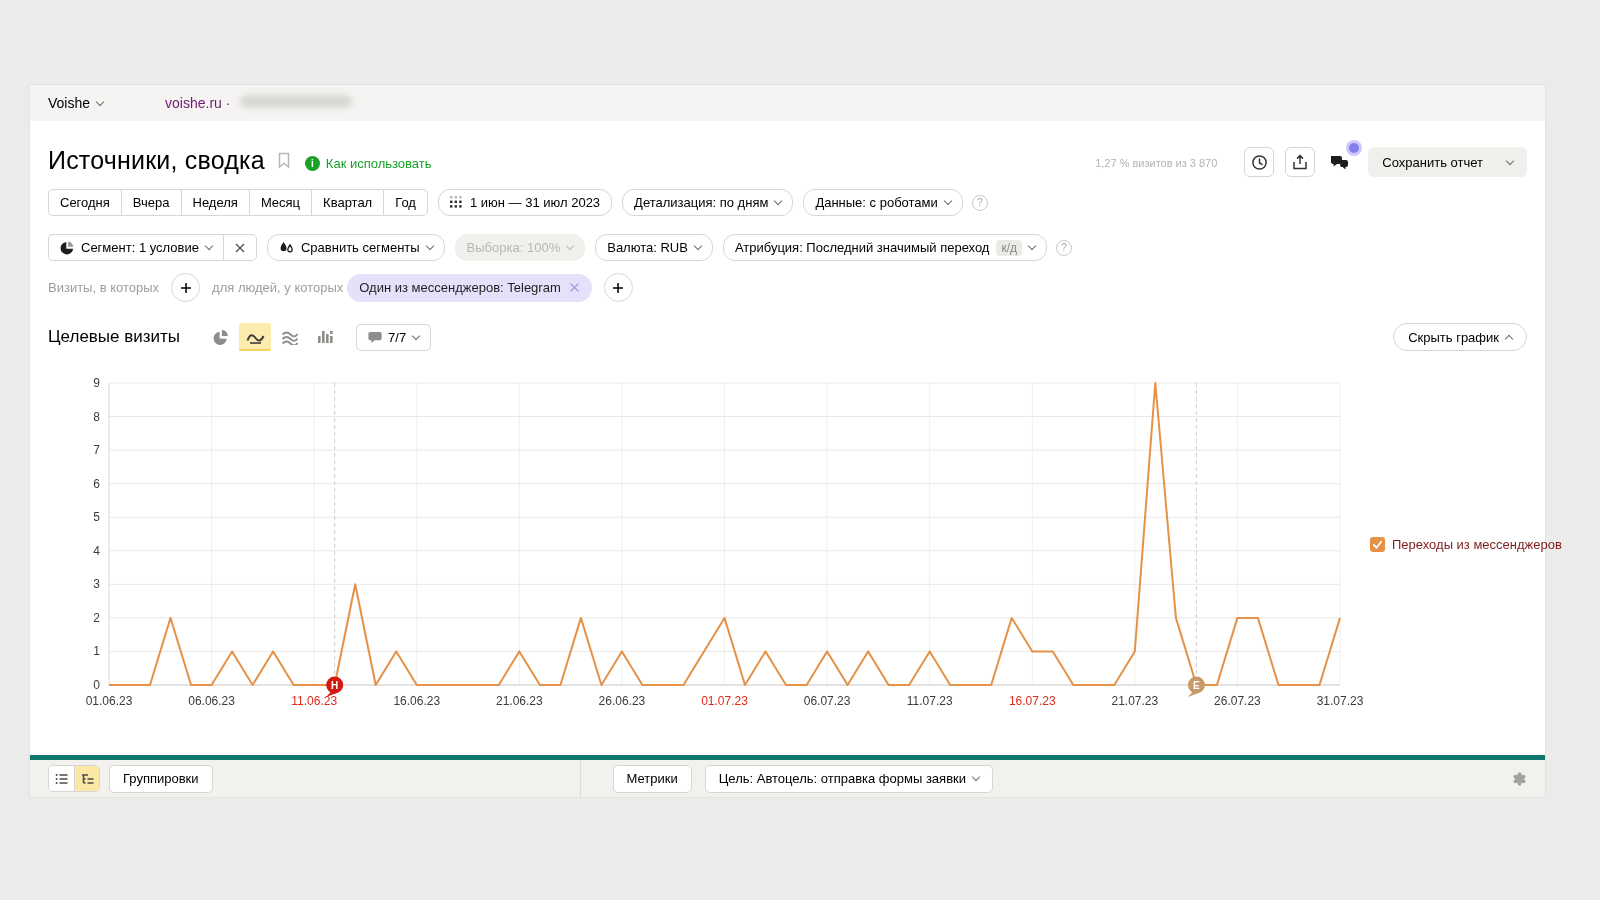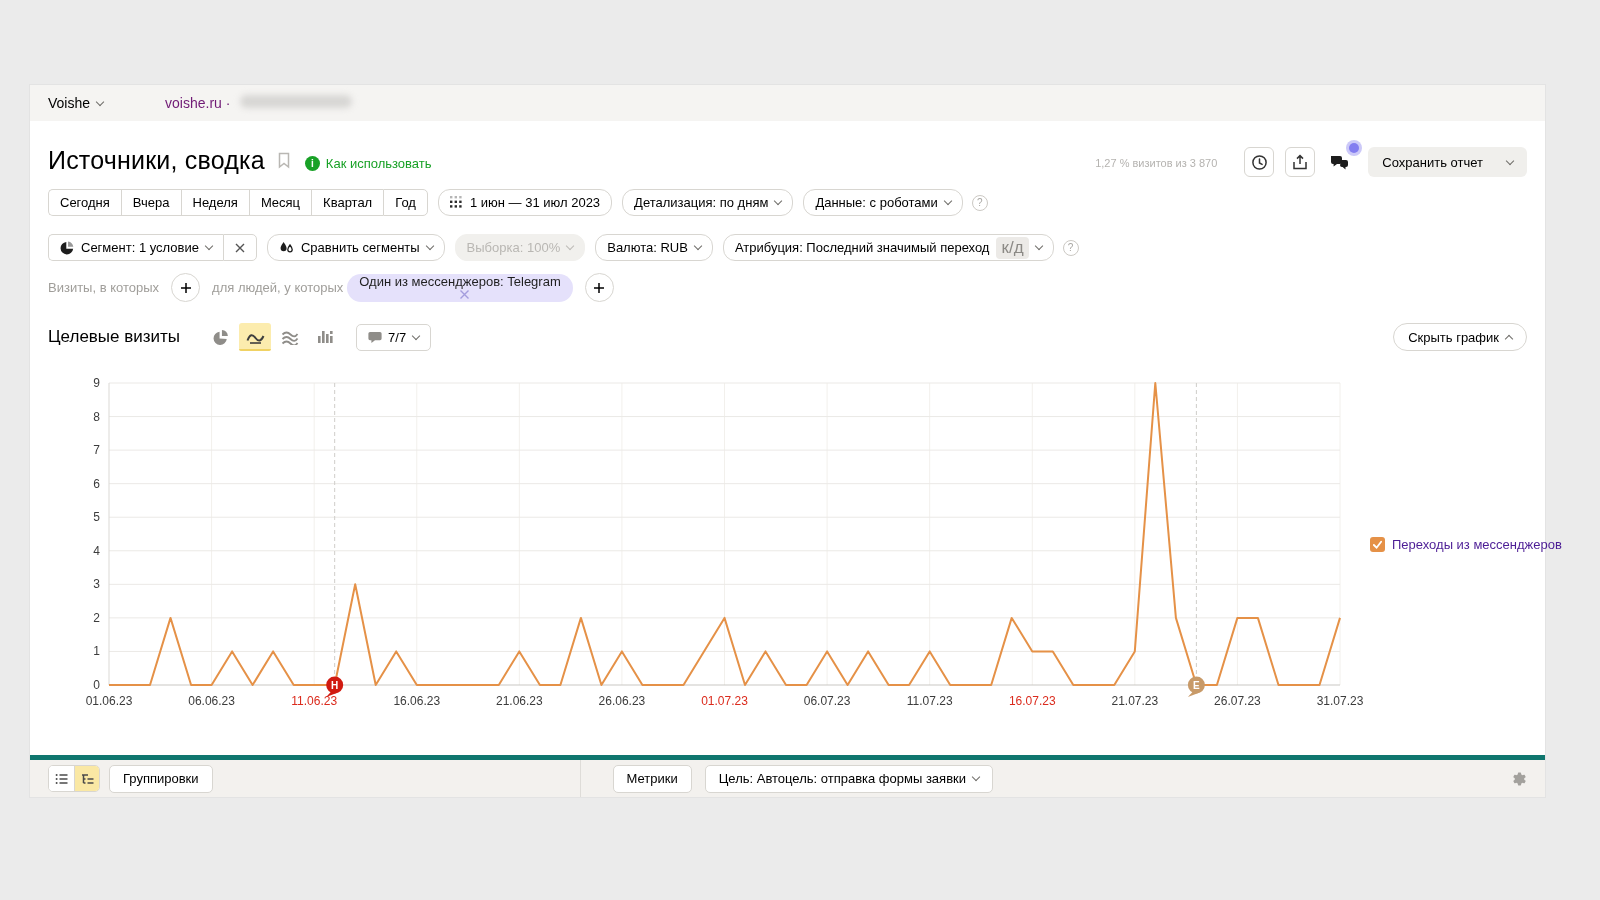--- a/index.html
+++ b/index.html
@@ -40,41 +40,41 @@
   .btn { height:27px; background:#fff; border:1px solid #d8d6d1; border-radius:5px; padding:0 11px; font-size:13px; display:inline-flex; align-items:center; color:#000; cursor:pointer; white-space:nowrap; }
   .btn .ic { margin-right:7px; display:inline-flex; }
   .ml10 { margin-left:10px;border-radius:12px; }
   .seg-group { display:inline-flex; }
   .seg-group .btn { border-radius:0; border-right-width:0; }
   .seg-group .btn:first-child { border-radius:5px 0 0 5px; }
   .seg-group .btn:last-child { border-radius:0 5px 5px 0; border-right-width:1px; }
   .btn.disabled { background:#f1f0ed; border-color:#f1f0ed; color:#b9b7b3; cursor:default; }
   .help-q { width:16px; height:16px; border-radius:50%; border:1px solid #ccc9c4; color:#a8a6a2; font-size:10px; display:flex; align-items:center; justify-content:center; margin-left:9px; }
   .help-q::after { content:"?"; }
-  .mini-badge { background:#eceae7; color:#8c8a86; border-radius:4px; font-size:17px; padding:1px 5px; margin-left:7px; }
+  .mini-badge { background:#eceae7; color:#8c8a86; border-radius:4px; font-size:12px; padding:1px 5px; margin-left:7px; }
 
   .plus-circle { width:29px; height:29px; border-radius:50%; border:1px solid #d8d6d1; background:#fff; display:flex; align-items:center; justify-content:center; margin:0 12px; cursor:pointer; flex:none; }
-  .chip { height:28px; background:#e5e1fb; border-radius:14px; display:inline-flex; align-items:center; padding:0 12px; color:#1f1f1f; font-size:13px; margin:0 12px 0 4px; cursor:pointer;flex-direction:column; }
+  .chip { height:28px; background:#e5e1fb; border-radius:14px; display:inline-flex; align-items:center; padding:0 12px; color:#1f1f1f; font-size:13px; margin:0 12px 0 4px; cursor:pointer; }
   .chip svg { margin-left:8px; }
 
   
   .chart-header { margin-top:21px; padding:0 18px; display:flex; align-items:center; flex:none; }
   .chart-title { font-size:17px; }
   .ct-icons { display:flex; align-items:center; margin-left:24px; }
   .ct-icon { width:32px; height:28px; display:flex; align-items:center; justify-content:center; margin-right:3px; border-radius:3px; position:relative; cursor:pointer; }
   .ct-icon.selected { background:#fcecae; }
   .ct-icon.selected::after { content:""; position:absolute; left:0; right:0; bottom:0; height:2px; background:#f0d264; border-radius:0 0 3px 3px; }
   .notes-btn { margin-left:12px; }
   .notes-btn .ic { margin-right:6px; }
   .hide-chart { margin-left:auto; height:28px; border:1px solid #d8d6d1; border-radius:15px; padding:0 14px; font-size:13px; display:flex; align-items:center; background:#fff; cursor:pointer; }
 
   
   .chart-zone { position:relative; margin-top:18px; flex:none; }
   .chart-canvas { margin-left:49px; width:1292px; height:346px; }
-  .legend { position:absolute; left:1340px; top:168px; display:flex; align-items:center; font-size:13px; color:#4c1d95; white-space:nowrap; }
+  .legend { position:absolute; left:1340px; top:168px; display:flex; align-items:center; font-size:13px; color:#7f1d1d; white-space:nowrap; }
   .legend-box { width:15px; height:15px; border-radius:3px; margin-right:7px; display:flex; align-items:center; justify-content:center; cursor:pointer; flex:none; }
 
   
   .bottom-bar { margin-top:auto; height:42px; background:#f3f1ee; border-top:5px solid #0f766e; display:flex; align-items:center; padding:0 18px; position:relative; flex:none; }
   .toggle-group { display:inline-flex; border:1px solid #d8d6d1; border-radius:5px; overflow:hidden; background:#fff; }
   .toggle { width:25px; height:25px; display:flex; align-items:center; justify-content:center; background:#fff; cursor:pointer; }
   .toggle.selected { background:#fae8a4; border-left:1px solid #d8d6d1; }
   .bar-btn { height:28px; background:#fff; border:1px solid #d8d6d1; border-radius:5px; padding:0 13px; font-size:13px; display:inline-flex; align-items:center; cursor:pointer; white-space:nowrap; }
   .bar-divider { position:absolute; left:550px; top:0; bottom:0; width:1px; background:#dedcd8; }
   .gear { margin-left:auto; display:flex; cursor:pointer; }

